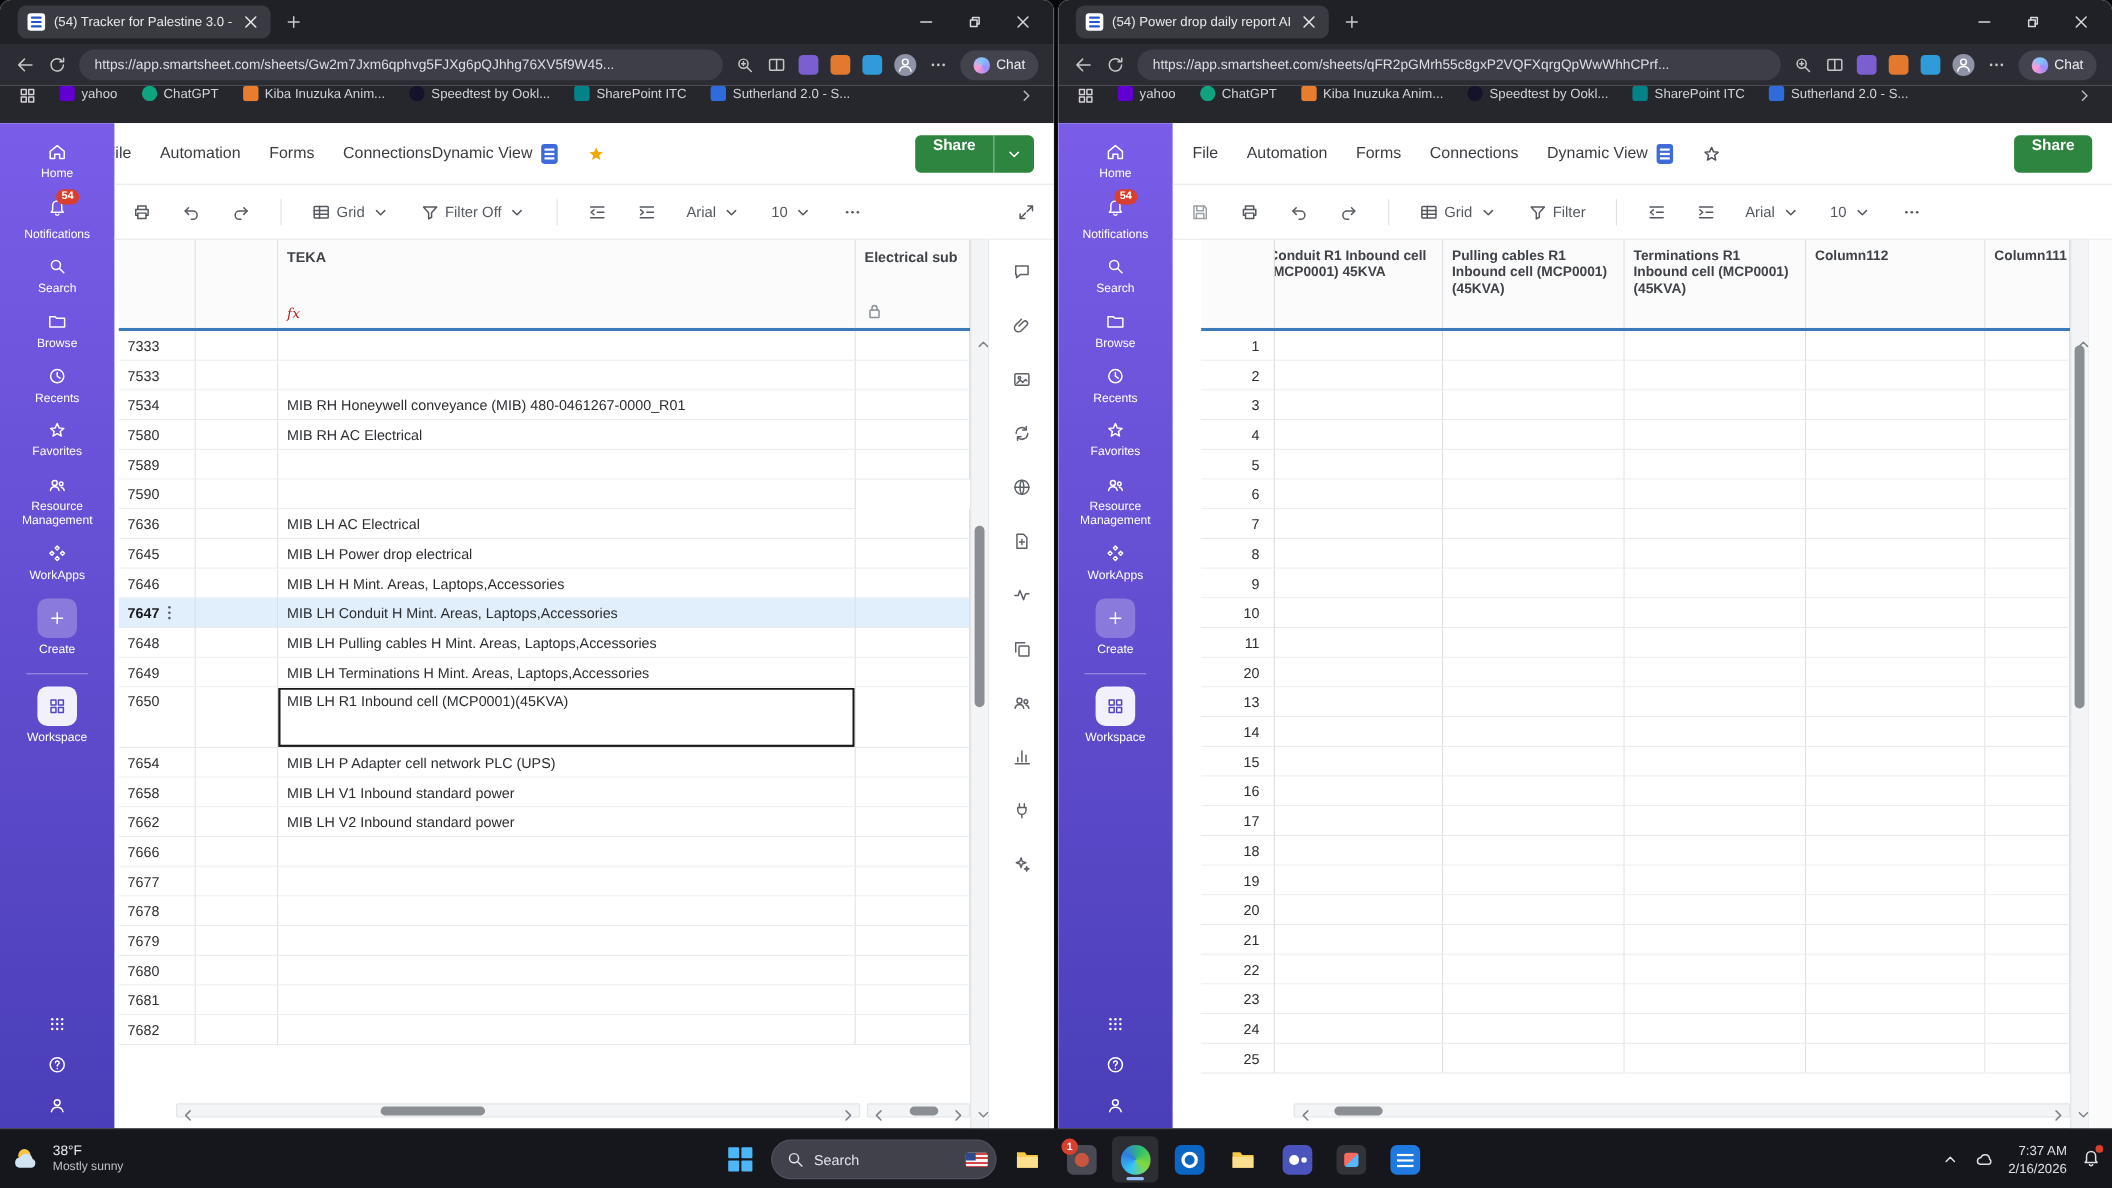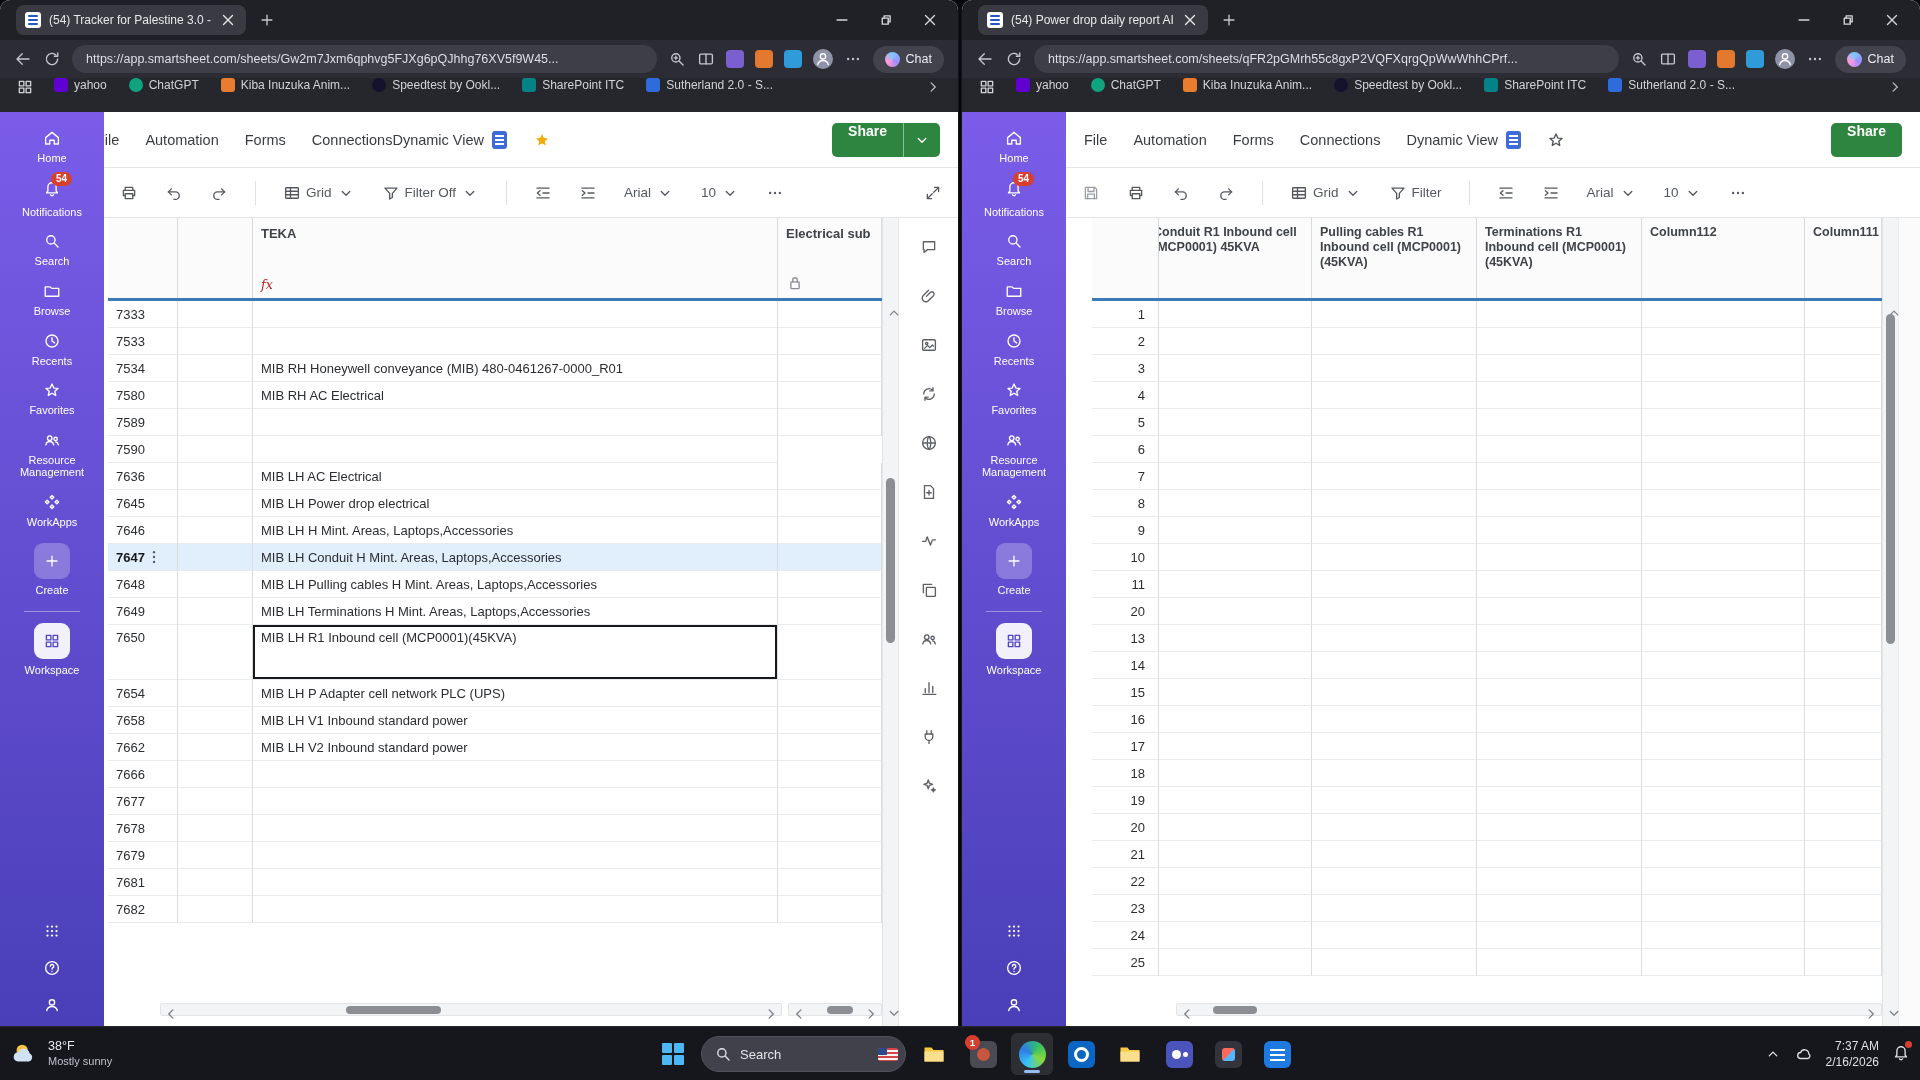--- a/index.html
+++ b/index.html
@@ -817,20 +817,28 @@
 
               <div class="grow">
                 <div class="c rn">
                     <span>7679</span>
                   </div>
                 <div class="c"></div>
                 <div class="c cellmain"></div>
                 <div class="c"></div>
               </div>
 
+              <div class="grow">
+                <div class="c rn">
+                    <span>7680</span>
+                  </div>
+                <div class="c"></div>
+                <div class="c cellmain"></div>
+                <div class="c"></div>
+              </div>
 
               <div class="grow">
                 <div class="c rn">
                     <span>7681</span>
                   </div>
                 <div class="c"></div>
                 <div class="c cellmain"></div>
                 <div class="c"></div>
               </div>
 

